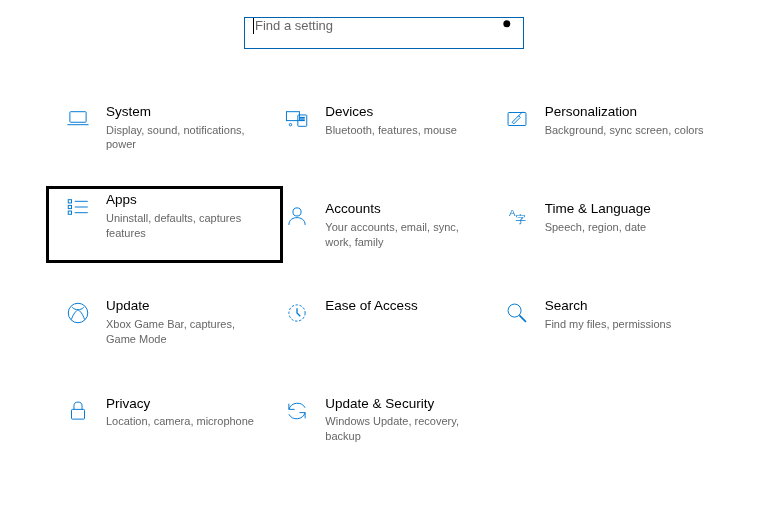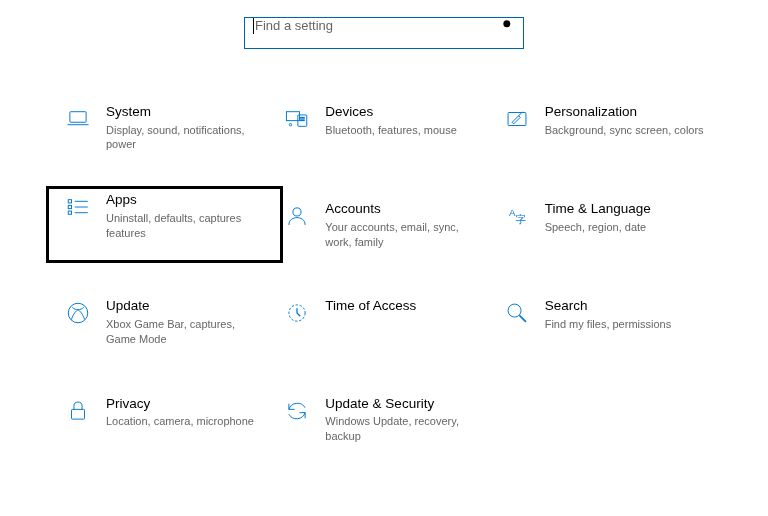--- a/index.html
+++ b/index.html
@@ -205,21 +205,21 @@
   </div>
 
   <div class="tile">
     <span class="ic">
       <svg viewBox="0 0 32 32">
           <circle cx="16" cy="16" r="10" stroke-dasharray="3 2"></circle>
           <path d="M16 10 L16 16 L20 20" stroke-width="1.6"></path>
         </svg>
     </span>
     <div class="txt">
-      <div class="title">Time of Access</div>
+      <div class="title">Ease of Access</div>
     </div>
   </div>
 
   <div class="tile">
     <span class="ic">
       <svg viewBox="0 0 32 32">
           <circle cx="13" cy="13" r="8"></circle>
           <line x1="19" y1="19" x2="27" y2="27" stroke-width="2"></line>
         </svg>
     </span>

